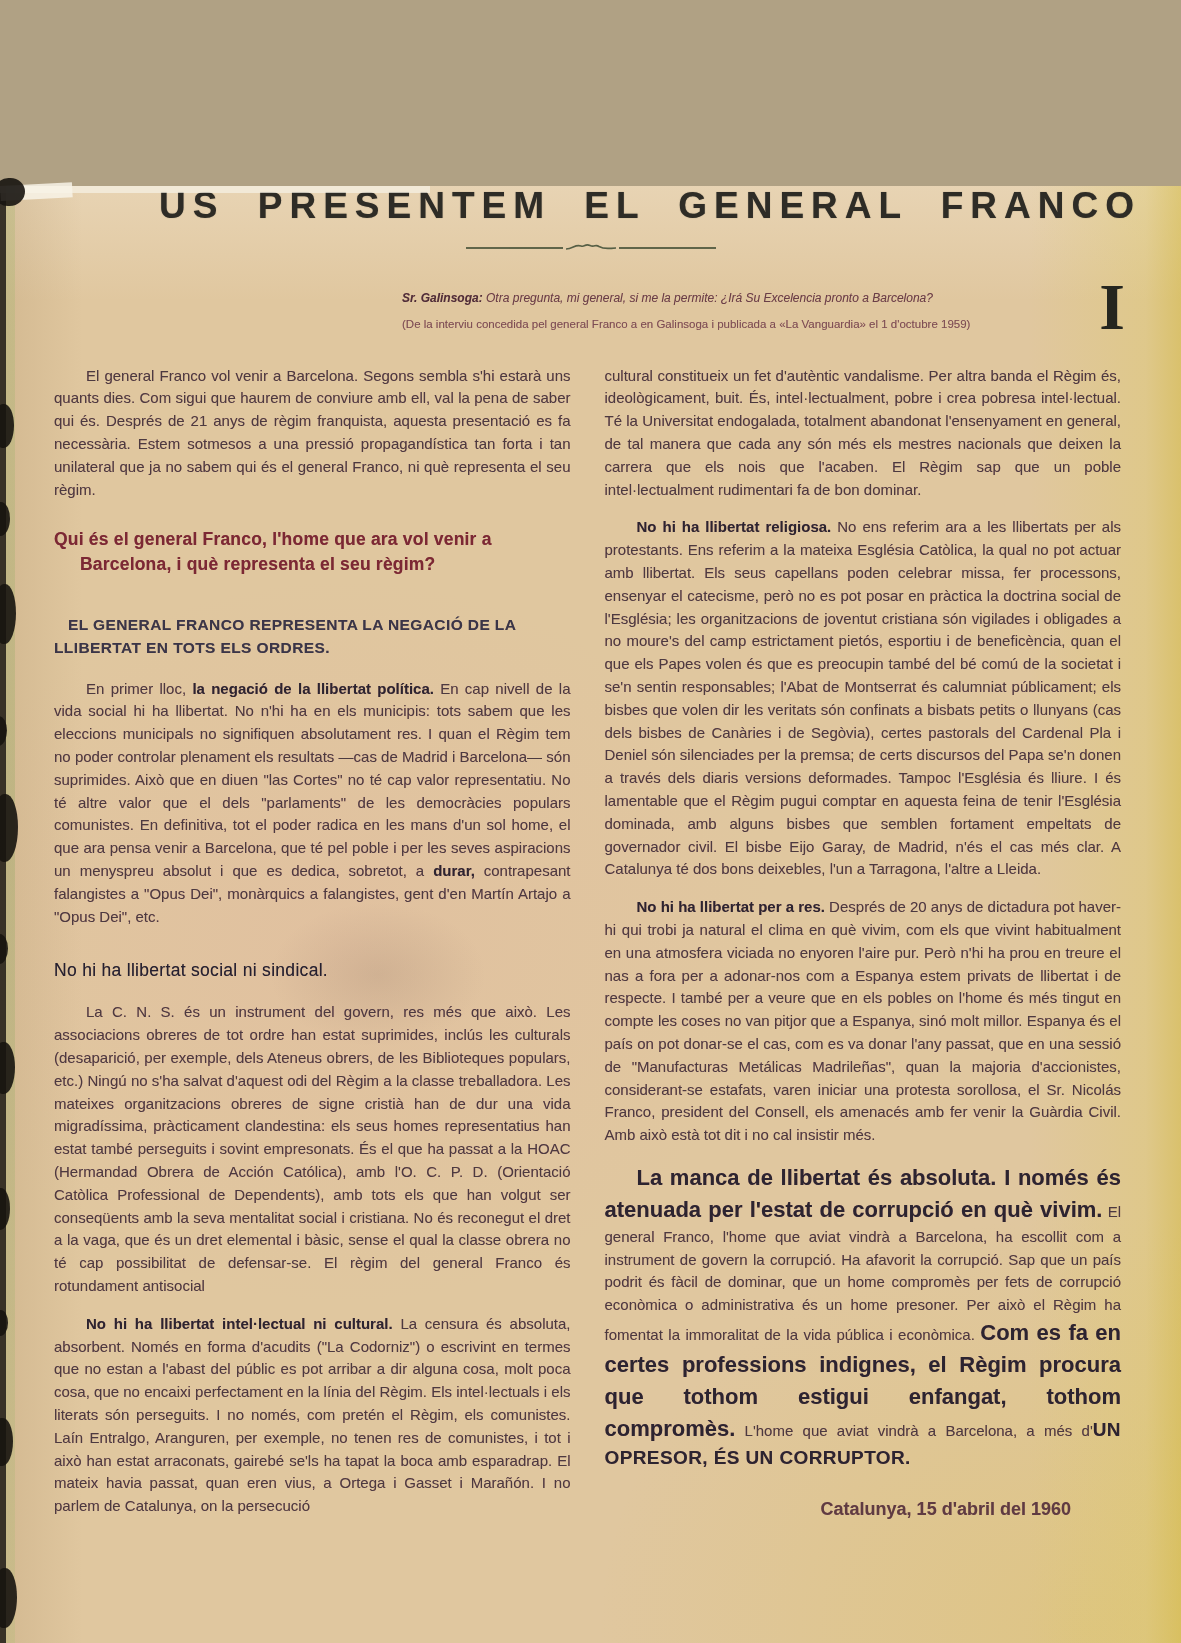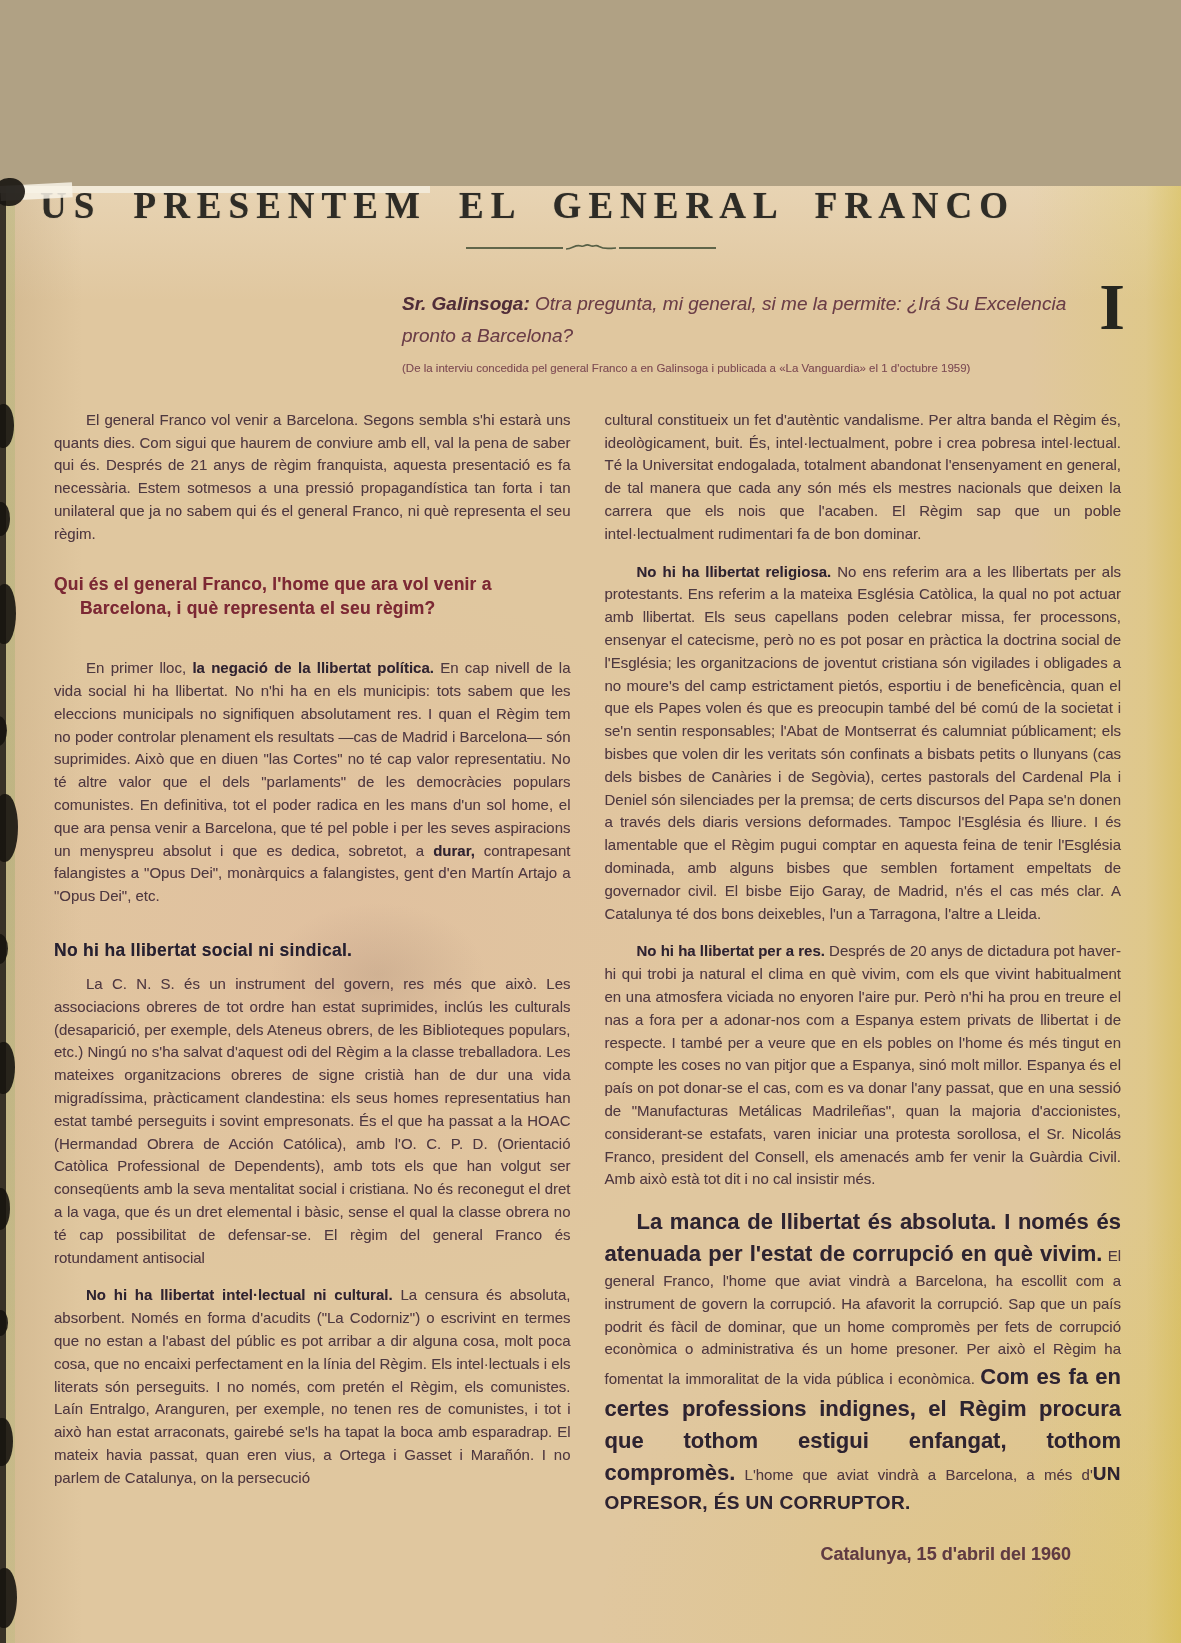--- a/index.html
+++ b/index.html
@@ -22,31 +22,31 @@
     background:linear-gradient(180deg,#b9ba7e,#a9ae73 40%,#c3be85);opacity:.5;}
   .top-sliver{position:absolute;left:0;top:0;width:430px;height:7px;background:#f6f0e3;opacity:.75;}
   .top-wedge{position:absolute;left:0;top:0;width:72px;height:15px;background:#f8f3e8;opacity:.85;transform:rotate(-3deg);transform-origin:left top;}
   .blob{position:absolute;background:#17140f;border-radius:48% 52% 55% 45%;opacity:.9;}
   .corner-numeral{
     position:absolute;top:88px;right:56px;
     font-family:"Liberation Serif","DejaVu Serif",serif;
     font-size:66px;font-weight:700;color:#25261f;line-height:1;
   }
   .title{
-    margin:186px 40px 0;text-align:left;
-    font-family:Liberation Serif, serif;
+    margin:186px 40px 0;text-align:right;
+    font-family:Liberation Sans, sans-serif;
     font-size:37px;font-weight:600;letter-spacing:7px;word-spacing:16px;
     color:#2e2c26;line-height:1.1;
     text-shadow:0 0 1px rgba(46,44,38,.45);
   }
   .divider{width:250px;margin:15px auto 0;display:flex;align-items:center;opacity:.85;}
   .divider::before,.divider::after{content:"";flex:1;height:2px;background:#4a5339;}
   .divider svg{display:block;margin:0 2px;}
   .epigraph{margin:34px 66px 0 402px;color:#693f47;}
-  .epigraph p{margin:0 0 3px;font-size:19px;line-height:1.7;font-style:italic;
+  .epigraph p{margin:0 0 3px;font-size:12px;line-height:1.7;font-style:italic;
     text-shadow:0 0 .5px rgba(150,60,90,.35);}
   .epigraph b{color:#4f2e38;font-style:italic;}
   .attribution{font-size:11.5px !important;font-style:normal !important;color:#7c4e54;margin-top:7px !important;}
   .columns{display:flex;margin:30px 60px 0 54px;gap:34px;}
   .col{flex:1;min-width:0;}
   .body{font-size:15px;line-height:1.52;text-align:justify;color:var(--ink,#4c3a40);
     margin:0 0 15px;text-shadow:0 0 .5px rgba(158,62,92,.38);}
   .indent{text-indent:32px;}
   .b{font-weight:700;color:var(--heading_ink,#2c2430);}
   .lead{font-size:15px;}
@@ -54,21 +54,21 @@
     margin:26px 0 36px;font-size:17.5px;font-weight:700;line-height:1.42;
     color:var(--accent_red,#7c2834);padding-left:26px;text-indent:-26px;letter-spacing:.2px;
     text-shadow:0 0 .6px rgba(124,40,52,.5);
   }
   .caps-heading{
     margin:0 0 18px;font-size:15.5px;font-weight:700;line-height:1.5;
     color:#3b3547;text-indent:14px;letter-spacing:.4px;
     text-shadow:0 0 .6px rgba(60,50,80,.4);
   }
   .sec-heading{
-    margin:32px 0 12px;font-size:17.5px;font-weight:700;color:#262030;letter-spacing:.3px;
+    margin:32px 0 20px;font-size:17.5px;font-weight:400;color:#262030;letter-spacing:.3px;
     text-shadow:0 0 .6px rgba(40,30,50,.4);
   }
   .big{font-size:22px;line-height:1.45;margin-top:12px;}
   .caps-final{font-size:19px;letter-spacing:.4px;}
   .dateline{
     margin:26px 0 0;text-align:right;padding-right:50px;
     font-size:18px;font-weight:700;color:#5f3b42;
     text-shadow:0 0 .5px rgba(130,60,80,.4);
   }
 </style>
@@ -110,20 +110,21 @@
     <p class="attribution">(De la interviu concedida pel general Franco a en Galinsoga i publicada a «La Vanguardia» el 1 d'octubre 1959)</p>
   </div>
 
   <div class="columns">
 
     <div class="col">
       <p class="body indent"><span>El general Franco vol venir a Barcelona. Segons sembla s'hi estarà uns quants dies. Com sigui que haurem de conviure amb ell, val la pena de saber qui és. Després de 21 anys de règim franquista, aquesta presentació es fa necessària. Estem sotmesos a una pressió propagandística tan forta i tan unilateral que ja no sabem qui és el general Franco, ni què representa el seu règim.</span></p>
 
       <h3 class="q-heading">Qui és el general Franco, l'home que ara vol venir a Barcelona, i què representa el seu règim?</h3>
 
+      <h4 class="caps-heading">EL GENERAL FRANCO REPRESENTA LA NEGACIÓ DE LA LLIBERTAT EN TOTS ELS ORDRES.</h4>
 
       <p class="body indent">
         <span>En primer lloc, </span><span class="b">la negació de la llibertat política.</span><span> En cap nivell de la vida social hi ha llibertat. No n'hi ha en els municipis: tots sabem que les eleccions municipals no signifiquen absolutament res. I quan el Règim tem no poder controlar plenament els resultats —cas de Madrid i Barcelona— són suprimides. Això que en diuen "las Cortes" no té cap valor representatiu. No té altre valor que el dels "parlaments" de les democràcies populars comunistes. En definitiva, tot el poder radica en les mans d'un sol home, el que ara pensa venir a Barcelona, que té pel poble i per les seves aspiracions un menyspreu absolut i que es dedica, sobretot, a </span><span class="b">durar,</span><span> contrapesant falangistes a "Opus Dei", monàrquics a falangistes, gent d'en Martín Artajo a "Opus Dei", etc.</span>
       </p>
 
       <h3 class="sec-heading">No hi ha llibertat social ni sindical.</h3>
 
       <p class="body indent"><span>La C. N. S. és un instrument del govern, res més que això. Les associacions obreres de tot ordre han estat suprimides, inclús les culturals (desaparició, per exemple, dels Ateneus obrers, de les Biblioteques populars, etc.) Ningú no s'ha salvat d'aquest odi del Règim a la classe treballadora. Les mateixes organitzacions obreres de signe cristià han de dur una vida migradíssima, pràcticament clandestina: els seus homes representatius han estat també perseguits i sovint empresonats. És el que ha passat a la HOAC (Hermandad Obrera de Acción Católica), amb l'O. C. P. D. (Orientació Catòlica Professional de Dependents), amb tots els que han volgut ser conseqüents amb la seva mentalitat social i cristiana. No és reconegut el dret a la vaga, que és un dret elemental i bàsic, sense el qual la classe obrera no té cap possibilitat de defensar-se. El règim del general Franco és rotundament antisocial</span></p>
 
       <p class="body indent">

